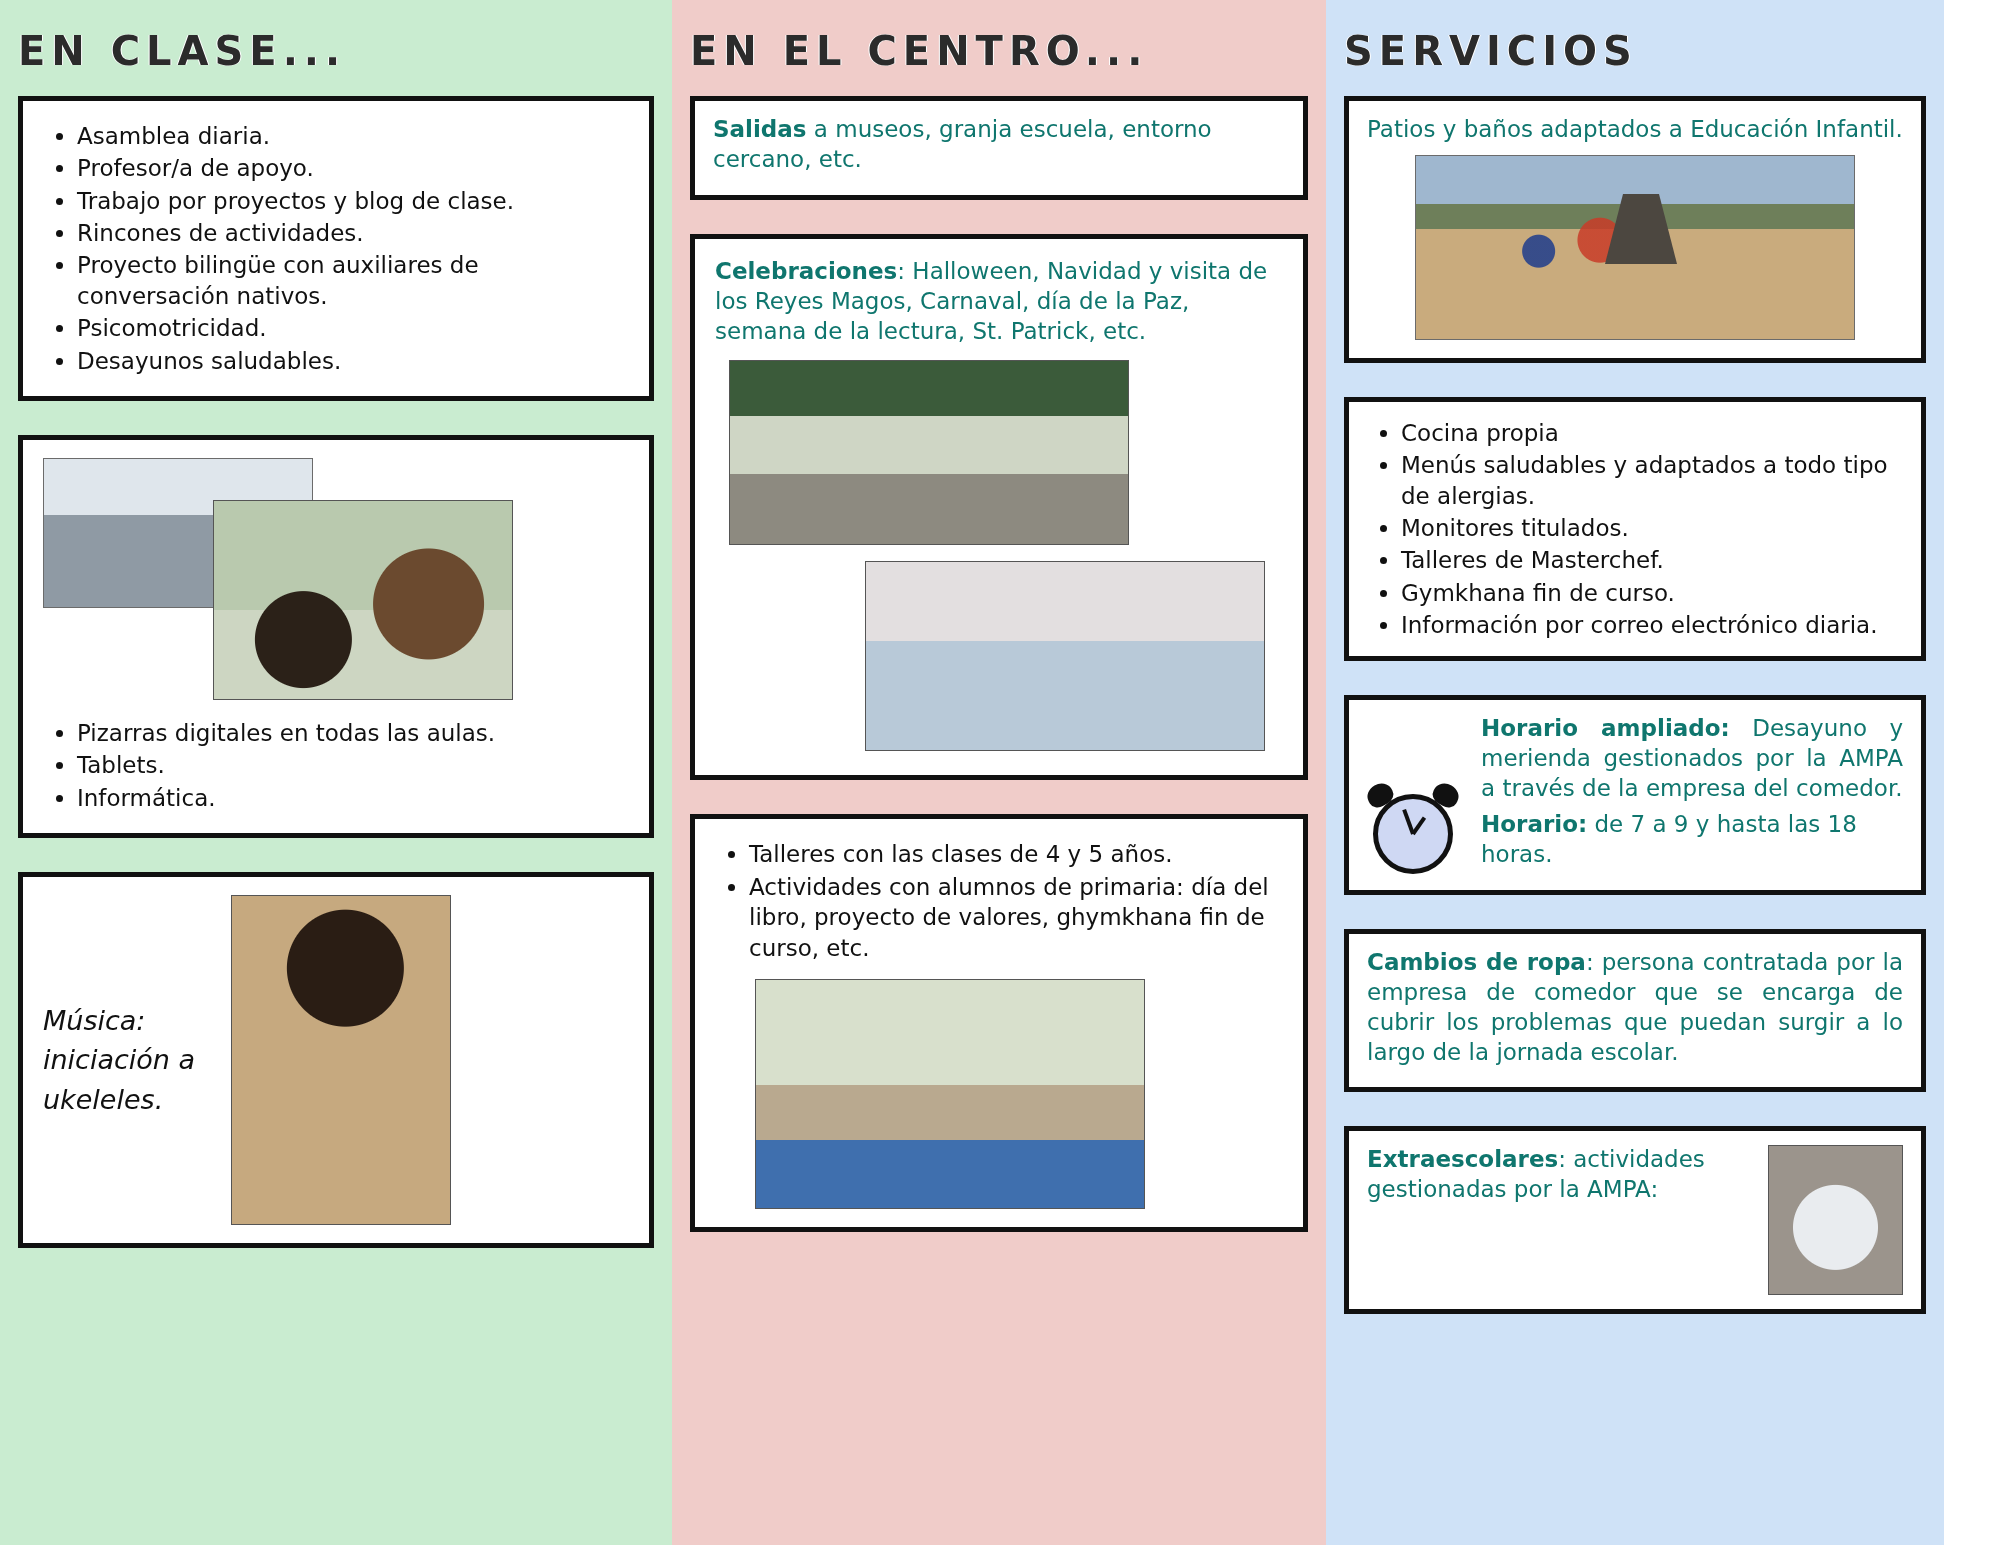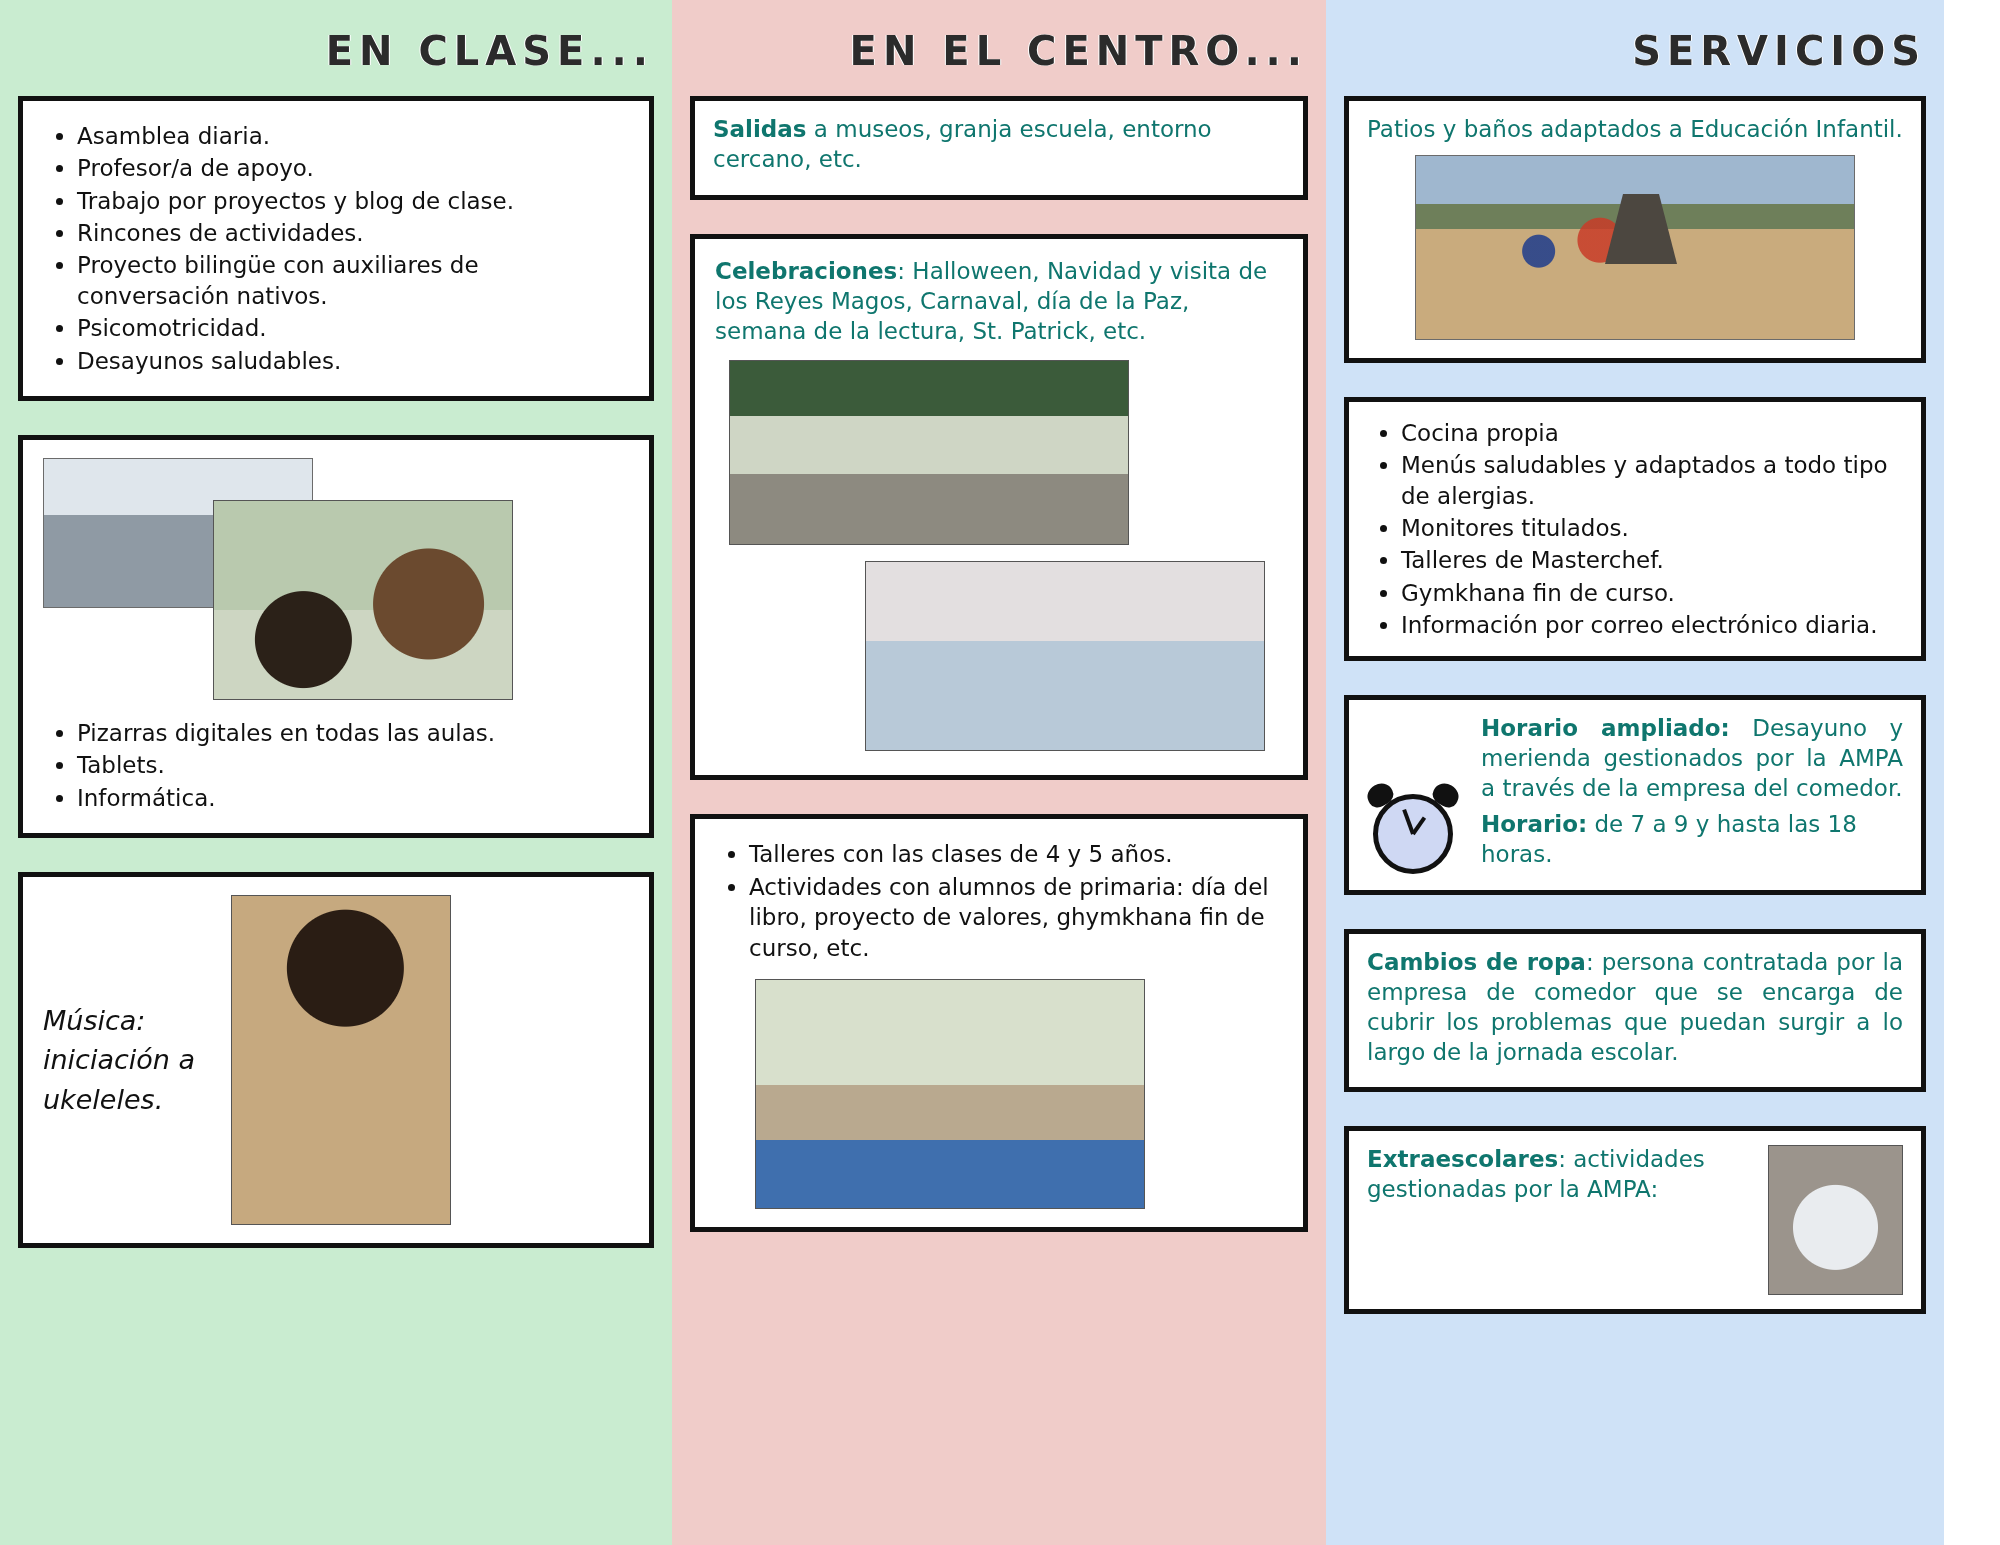--- a/index.html
+++ b/index.html
@@ -19,21 +19,21 @@
   .col {
     position: relative;
     height: 100%;
     padding: 0 18px;
   }
   .col-left   { width: 672px; background: #c9ecd0; }
   .col-mid    { width: 654px; background: #f0ccc9; }
   .col-right  { width: 618px; background: #cfe2f7; }
 
   .col-title {
-    text-align: right;
+    text-align: left;
     font-family: "DejaVu Sans", sans-serif;
     font-weight: bold;
     letter-spacing: 6px;
     font-size: 40px;
     color: #1b1b1b;
     margin: 28px 0 22px 0;
     -webkit-text-stroke: 0px;
     text-shadow: 1px 0 0 #fff, -1px 0 0 #fff;
   }
   .title-outline {

